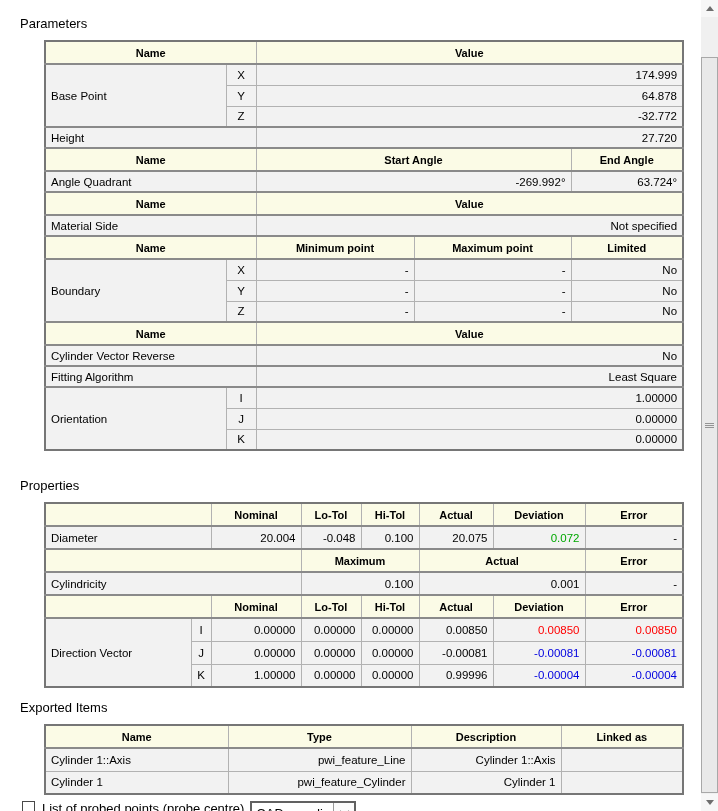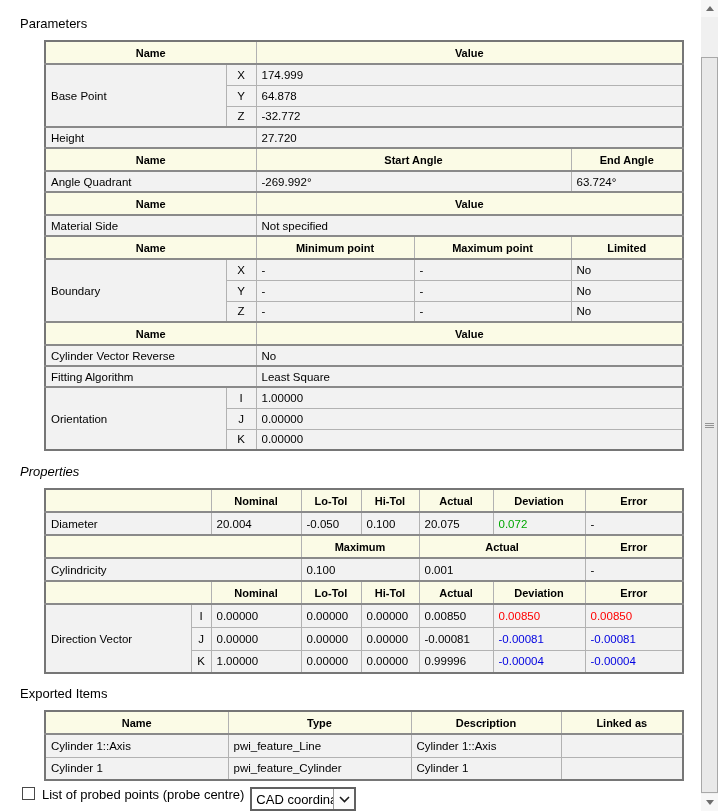--- a/index.html
+++ b/index.html
@@ -22,21 +22,21 @@
   }
   table.params td { height:21px; }
   table.props td, table.exported td { height:23px; }
 
   tr.hdr td {
     background:#fbfbe6; font-weight:bold; font-size:11px; text-align:center; height:23px;
   }
   tr.sep td { border-top:2px solid #8a8a8a; }
   td.name  { background:#dcdcdc; text-align:left; }
   td.sub   { background:#f2f2f2; text-align:center; padding:0 3px; }
-  td.val   { background:#f2f2f2; }
+  td.val   { background:#f2f2f2; text-align:right; }
   .c-green { color:#00a800; }
   .c-red   { color:#ff0000; }
   .c-blue  { color:#0000e0; }
 
   
   .footer { display:flex; align-items:flex-start; margin:6px 0 0 22px; font-size:13px; }
   .checkbox {
     width:13px; height:13px; border:1px solid #494949; background:#fff; margin-right:7px; flex:none;
   }
   .combobox {
@@ -176,21 +176,21 @@
       <td class="sub">J</td>
       <td class="val" colspan="3">0.00000</td>
     </tr>
     <tr>
       <td class="sub">K</td>
       <td class="val" colspan="3">0.00000</td>
     </tr>
   </tbody>
     </table>
 
-  <div class="section-label" style="margin-top:13px;font-style:italic;">Properties</div>
+  <div class="section-label" style="margin-top:27px;">Properties</div>
 
   <table class="grid props">
     <colgroup>
         <col style="width:146px">
         <col style="width:20px">
         <col style="width:90px">
         <col style="width:60px">
         <col style="width:58px">
         <col style="width:74px">
         <col style="width:92px">
@@ -202,21 +202,21 @@
       <td>Nominal</td>
       <td>Lo-Tol</td>
       <td>Hi-Tol</td>
       <td>Actual</td>
       <td>Deviation</td>
       <td>Error</td>
     </tr>
     <tr class="sep">
       <td class="name" colspan="2">Diameter</td>
       <td class="val">20.004</td>
-      <td class="val">-0.050</td>
+      <td class="val">-0.048</td>
       <td class="val">0.100</td>
       <td class="val">20.075</td>
       <td class="val c-green">0.072</td>
       <td class="val">-</td>
     </tr>
     <tr class="hdr sep">
       <td colspan="3"></td>
       <td colspan="2">Maximum</td>
       <td colspan="2">Actual</td>
       <td>Error</td>

